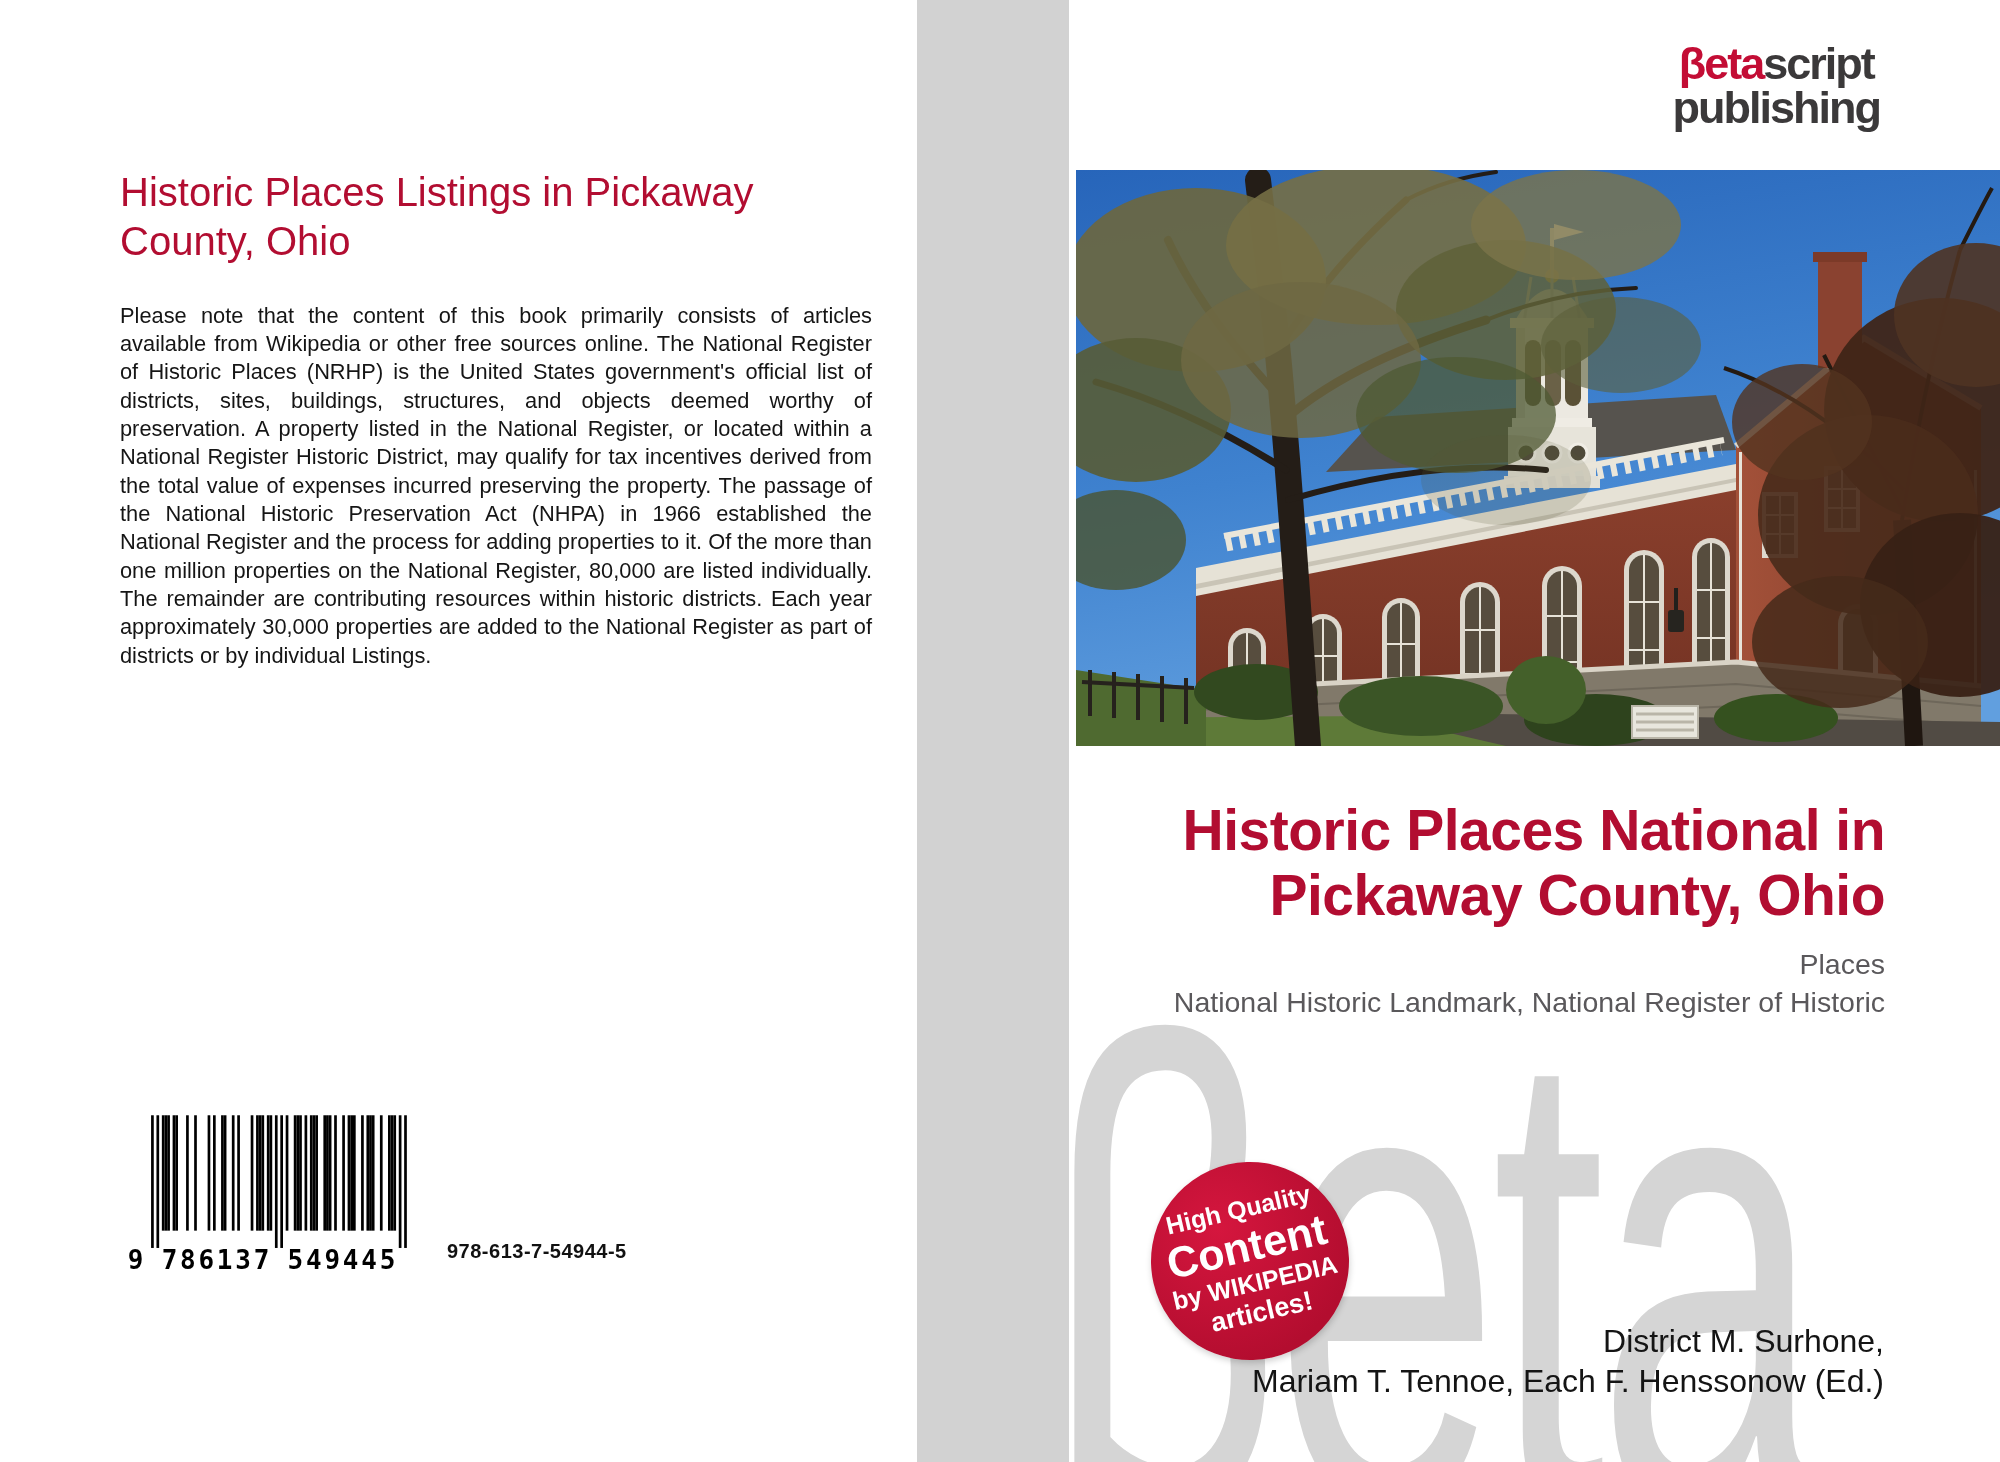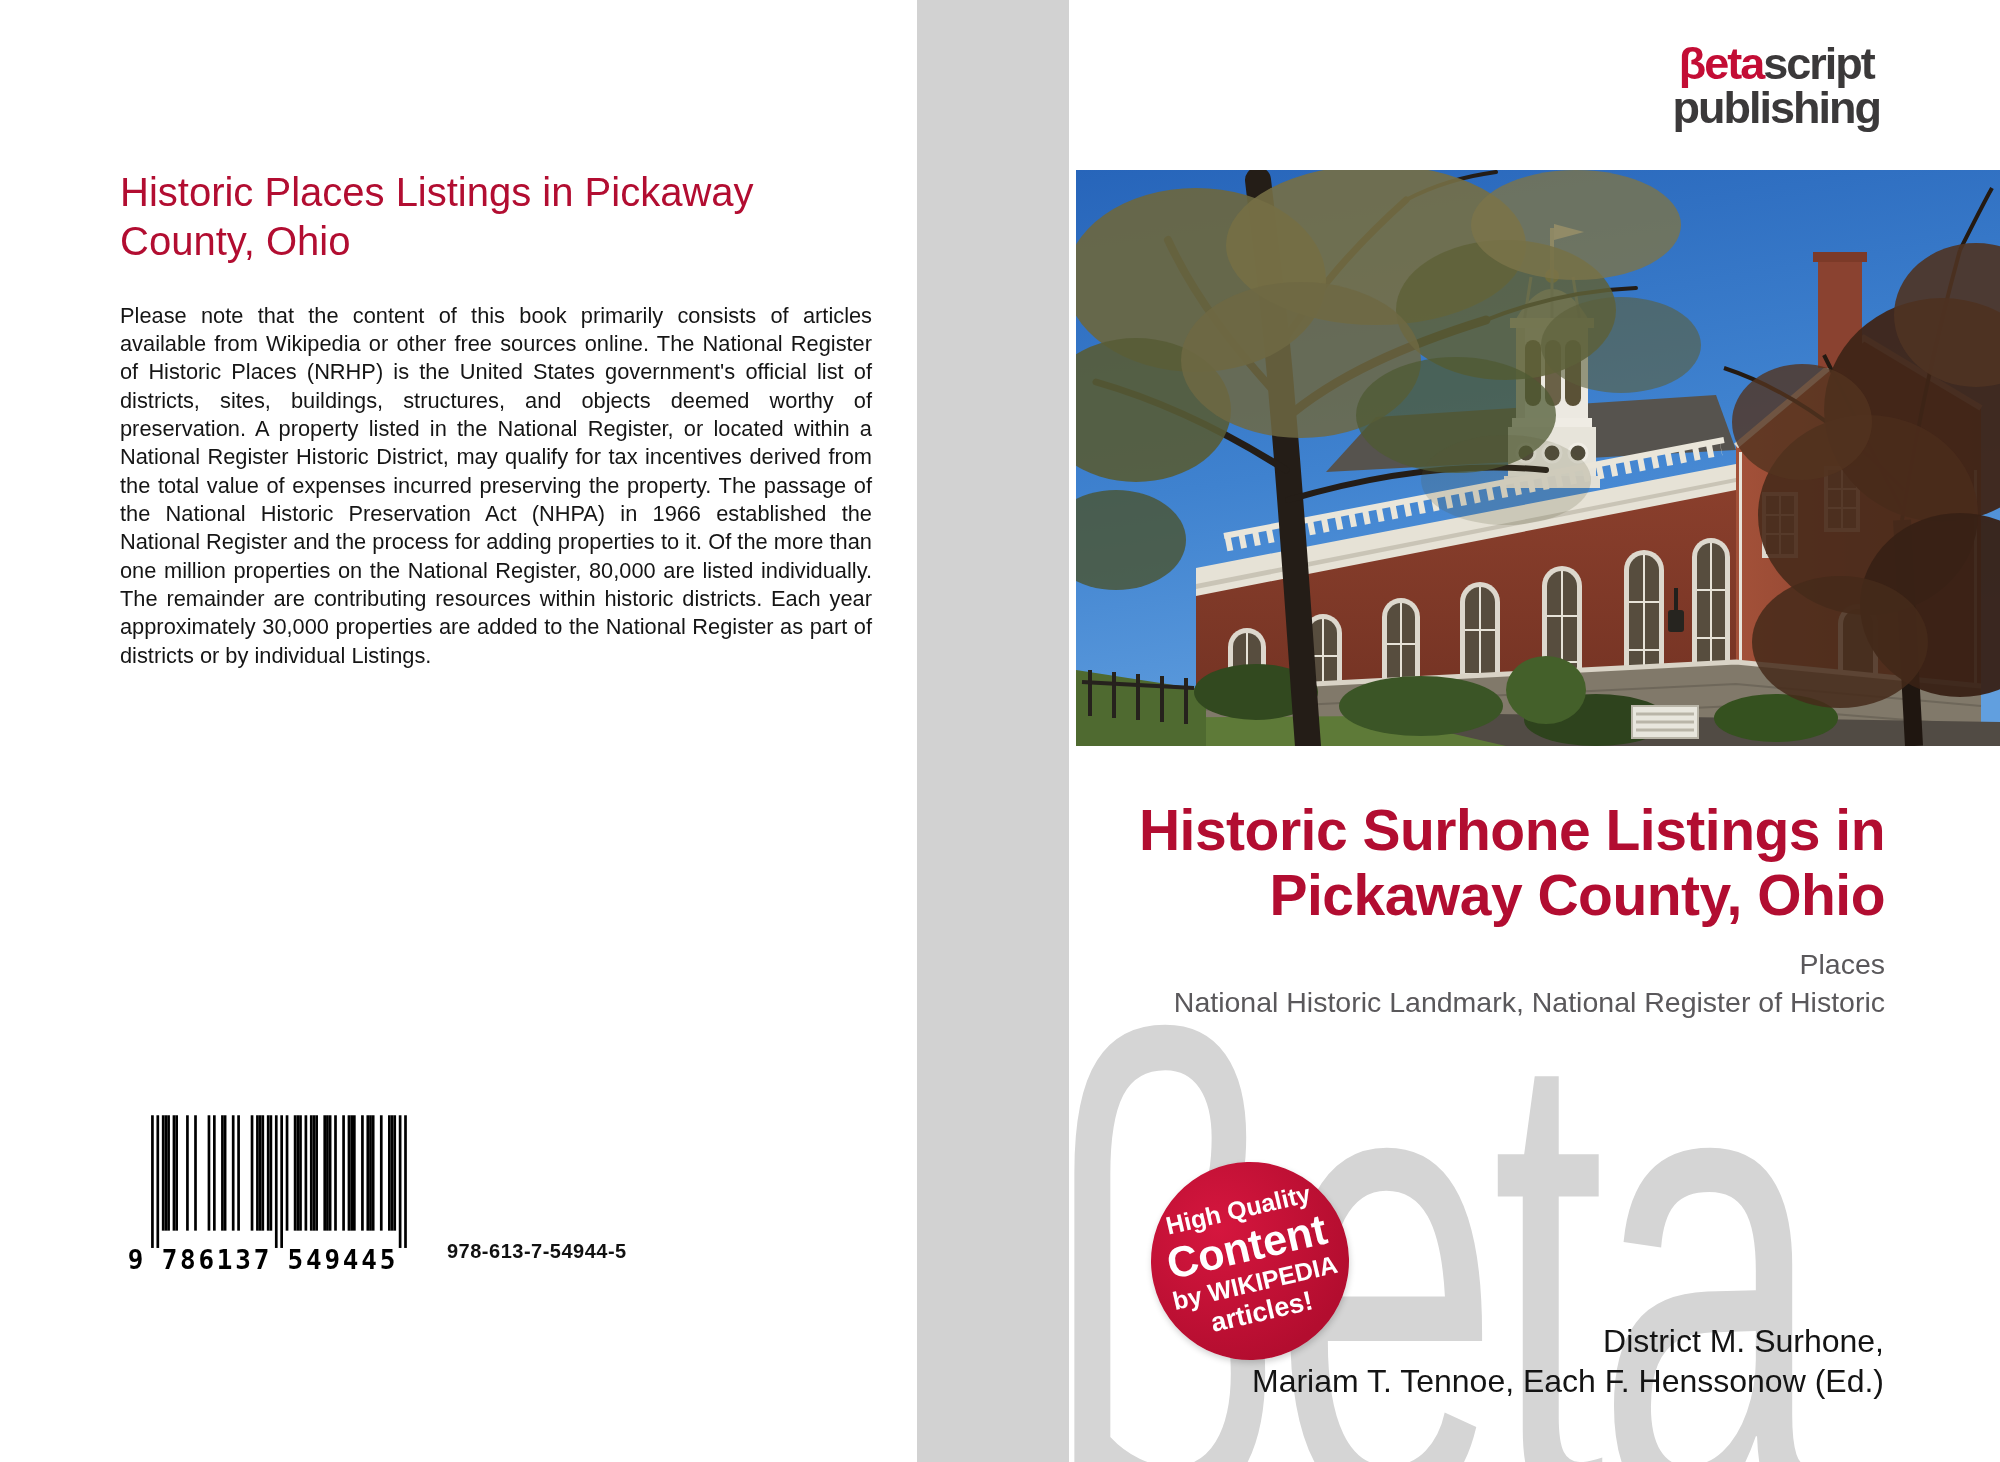--- a/index.html
+++ b/index.html
@@ -287,21 +287,21 @@
           <ellipse cx="764" cy="472" rx="88" ry="66" fill="#452a1a" opacity=".85"></ellipse>
           <ellipse cx="900" cy="145" rx="82" ry="72" fill="#4f3322" opacity=".9"></ellipse>
           <ellipse cx="726" cy="252" rx="70" ry="58" fill="#52331f" opacity=".8"></ellipse>
         </g>
       </svg>
     </div>
 
     <div class="watermark">βeta</div>
 
     <div class="front-title">
-      <div>Historic Surhone Listings in</div>
+      <div>Historic Places National in</div>
       <div>Pickaway County, Ohio</div>
     </div>
 
     <div class="front-subtitle">
       <div>Places</div>
       <div>National Historic Landmark, National Register of Historic</div>
     </div>
 
     <div class="badge">
       <div class="l1">High Quality</div>

